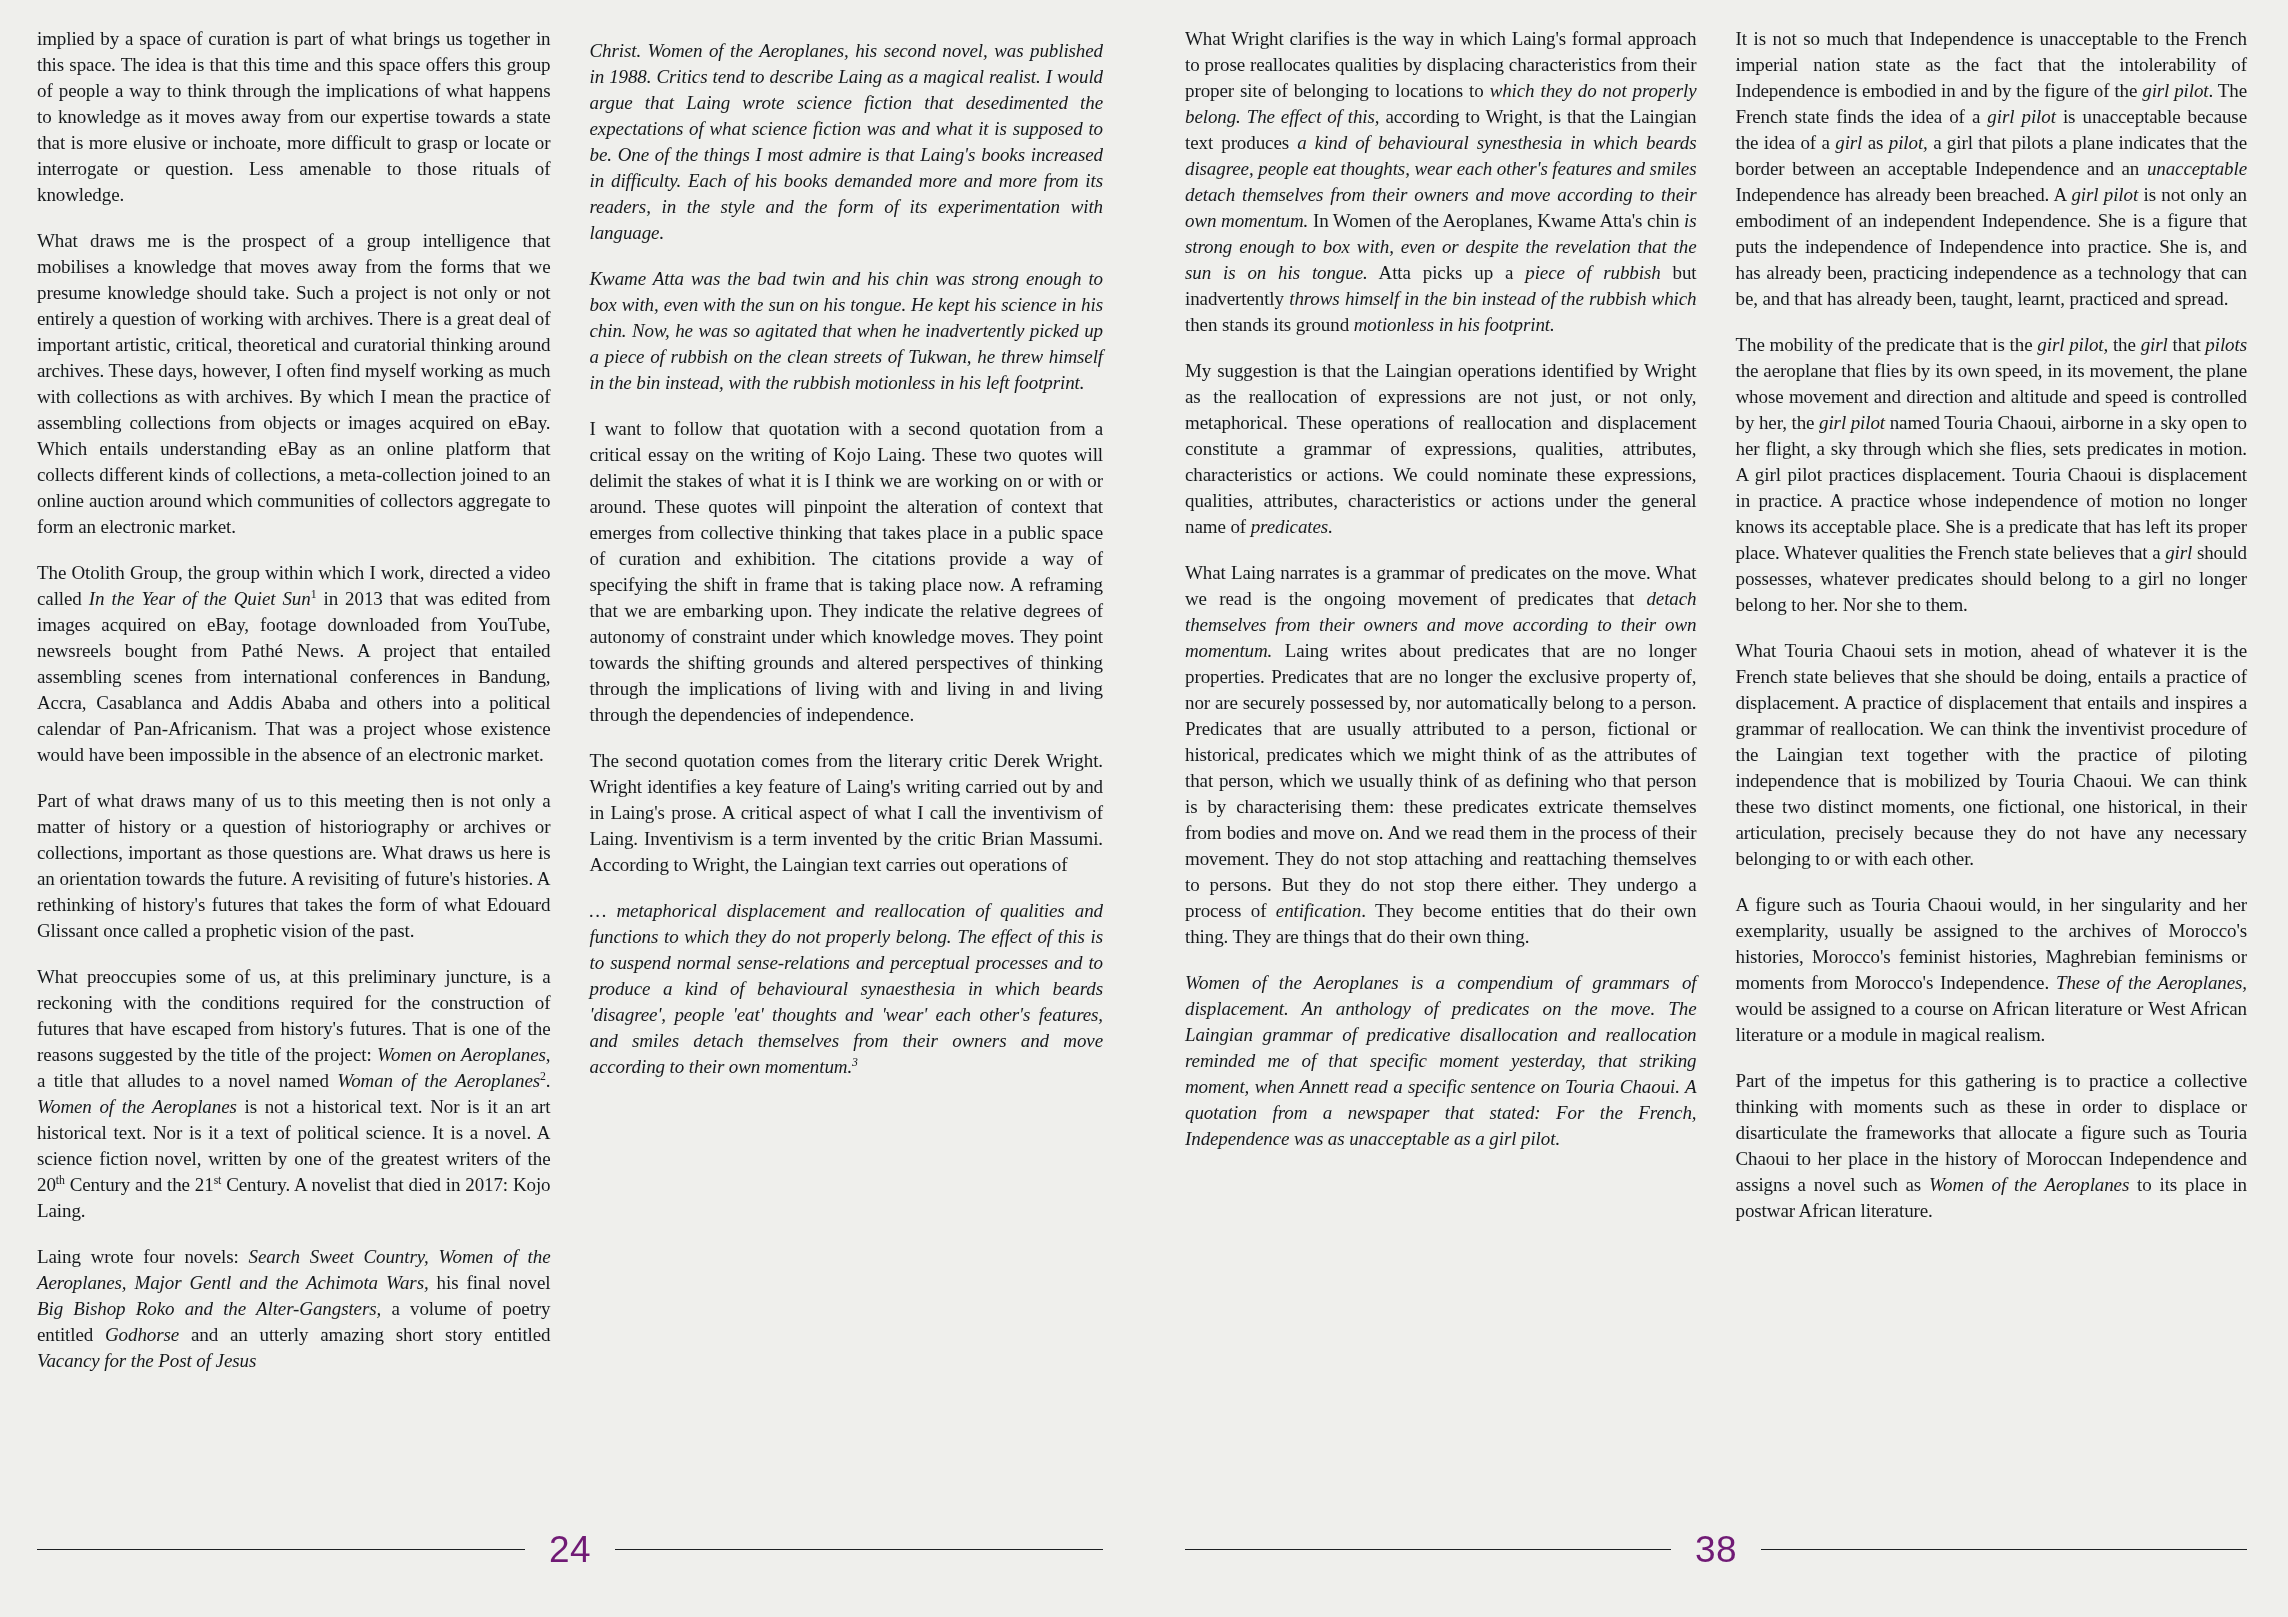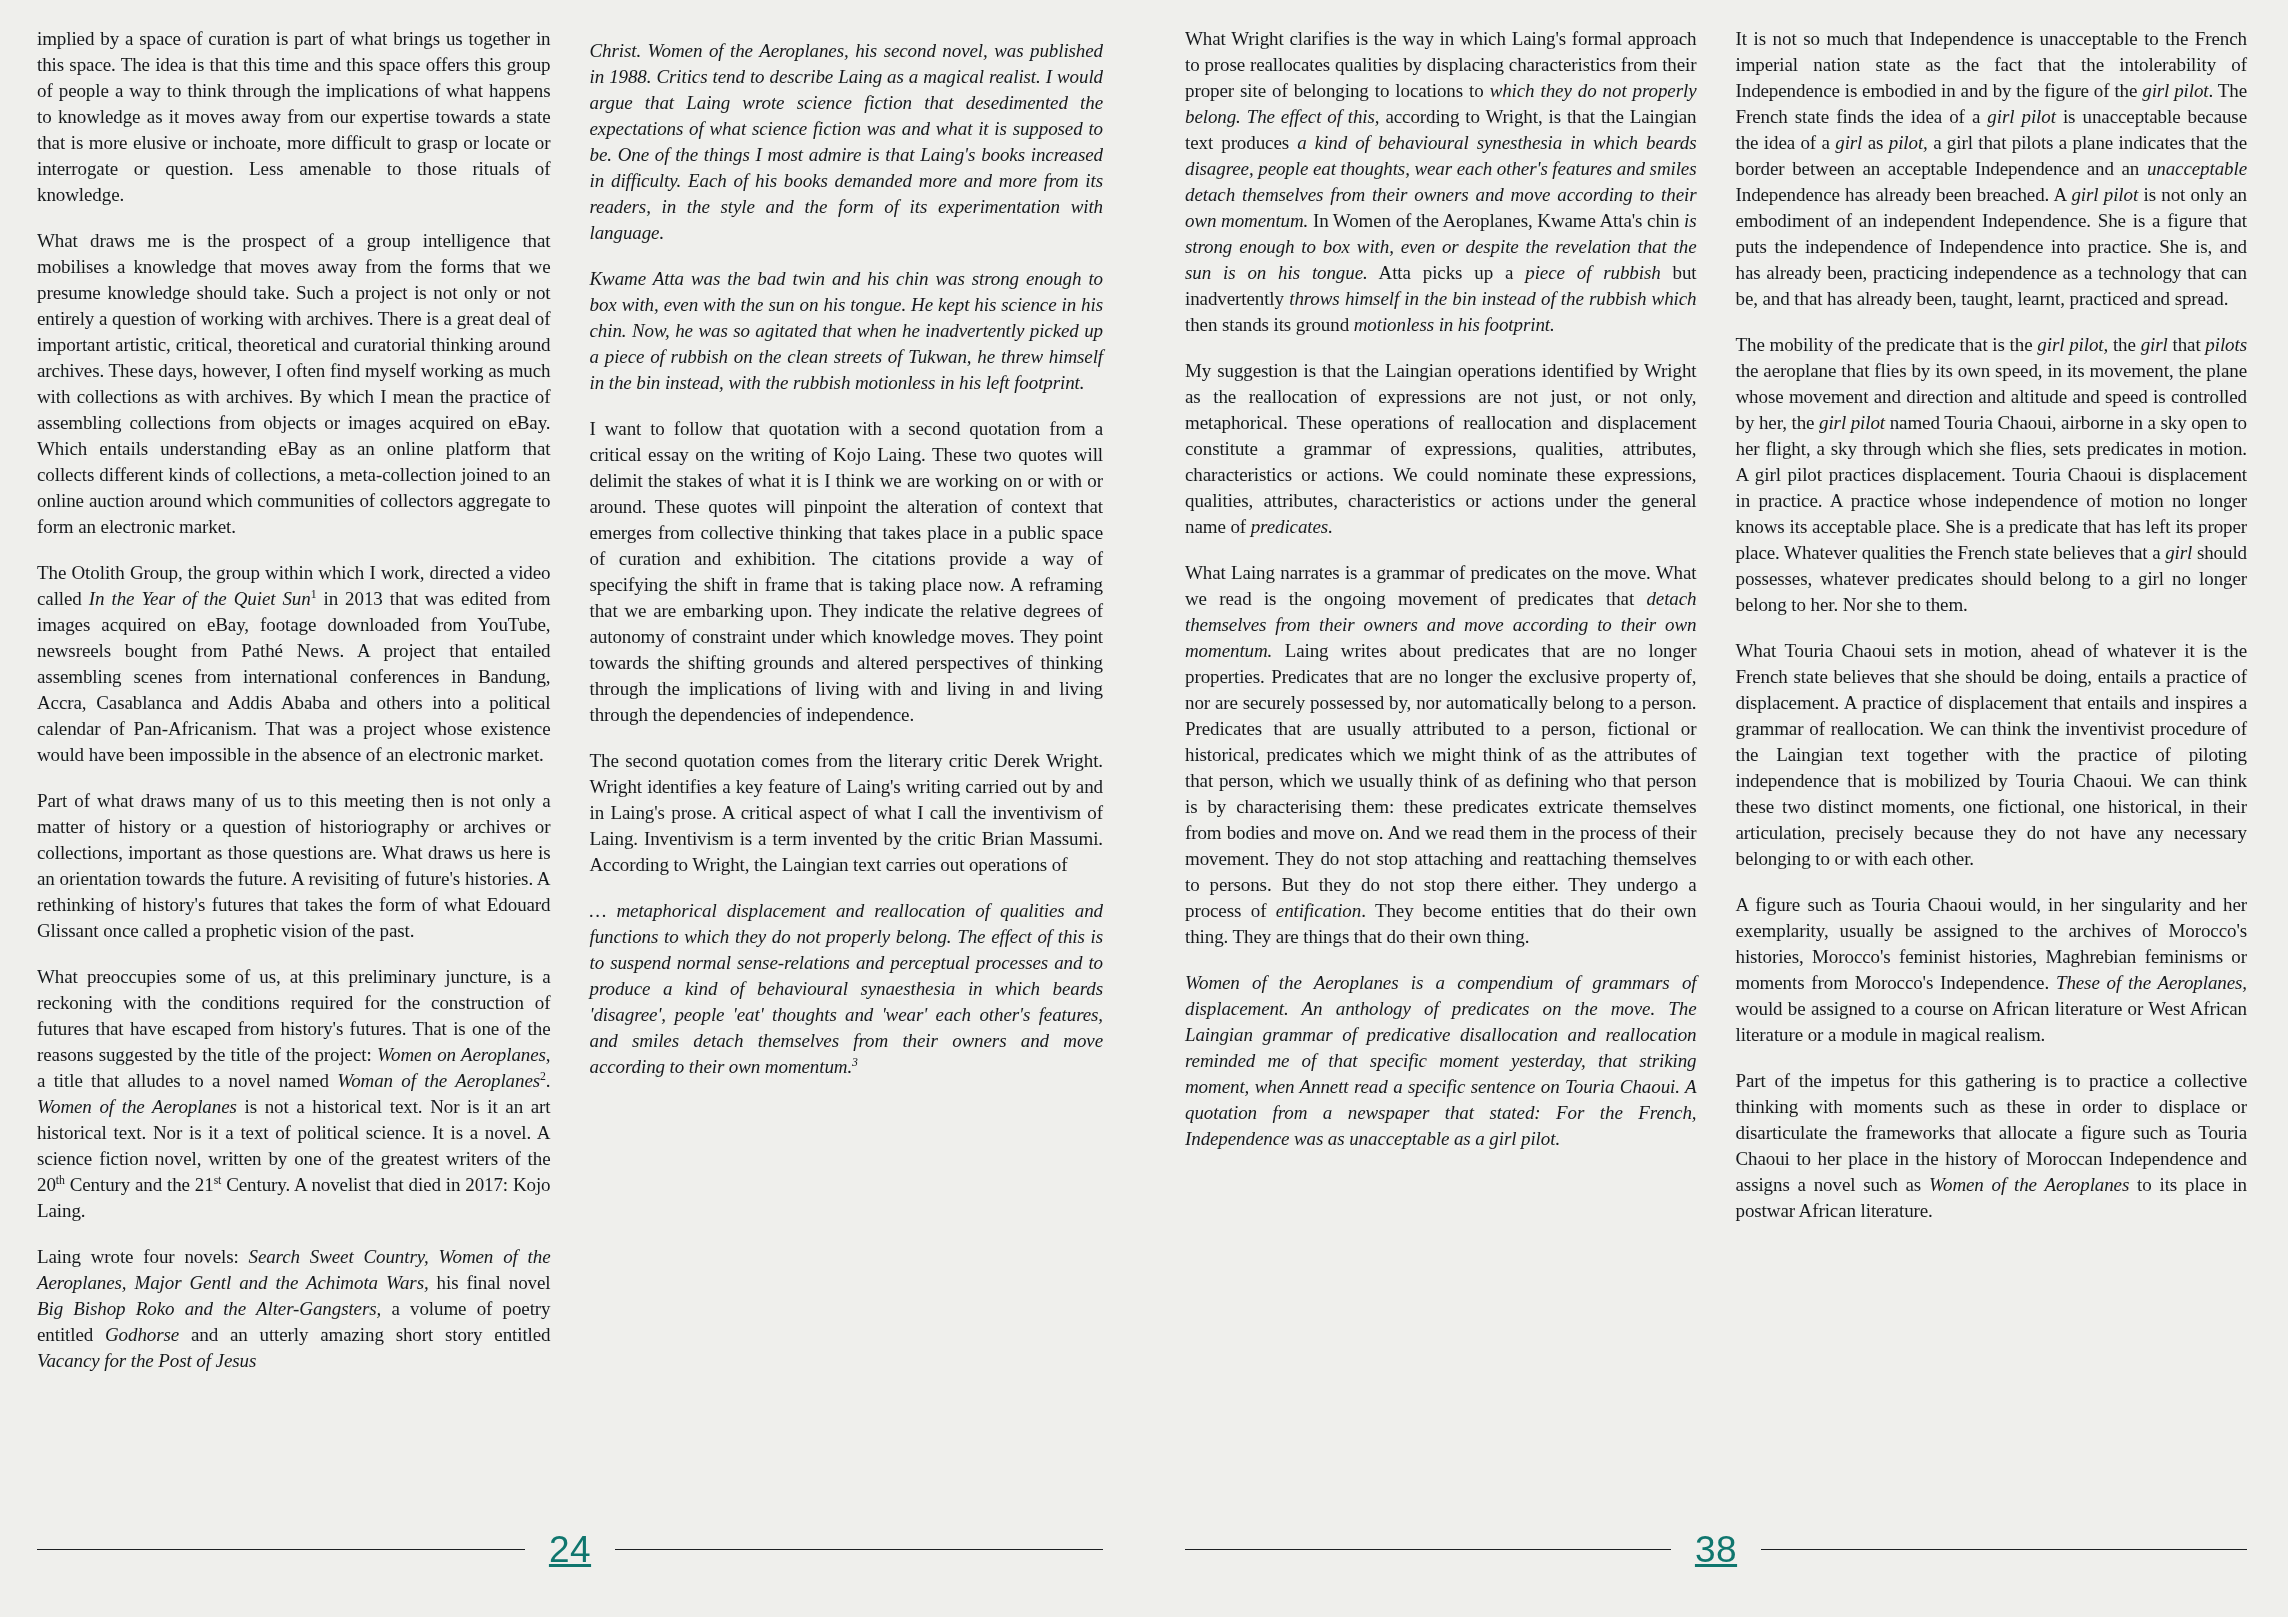--- a/index.html
+++ b/index.html
@@ -81,22 +81,21 @@
     flex: 1 1 auto;
     height: 1.8px;
     background: #1b1e21;
   }
   .folio-num {
     font-size: 37px;
     line-height: 37px;
     padding: 0 24px;
     font-weight: 400;
     letter-spacing: 0.5px;
-    color: #0f766e;
-    text-decoration: underline;
+    color: #701a75;
   }
 </style>
 </head>
 <body>
 
 <div class="spread">
 
   <div class="page page-left">
     <div class="cols">
       <div class="col">

